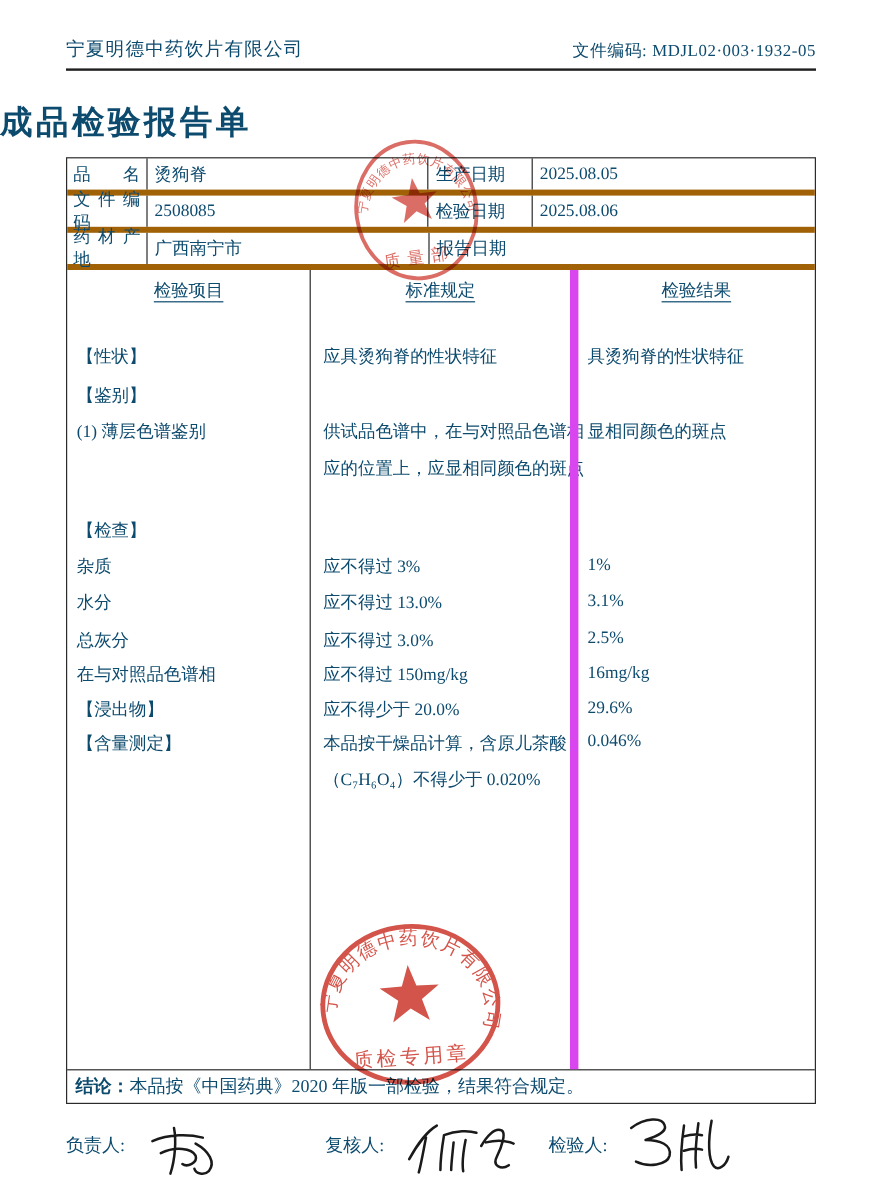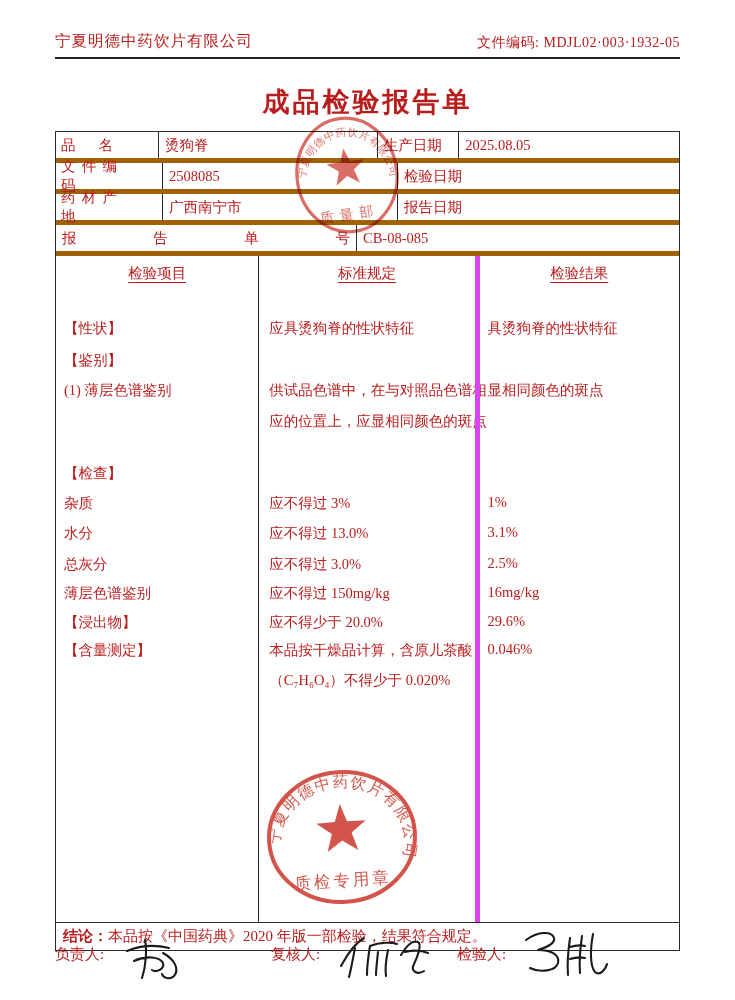--- a/index.html
+++ b/index.html
@@ -1,53 +1,53 @@
 <!DOCTYPE html>
 <html><head>
 <meta charset="utf-8">
 <style>
   html,body{margin:0;padding:0;background:#ffffff;}
   .page{
     position:relative;width:735px;height:1000px;background:#ffffff;overflow:hidden;
-    font-family:"Liberation Serif","DejaVu Serif",serif;color:#b91c1c;
+    font-family:"Liberation Serif","DejaVu Serif",serif;color:#0c4a6e;
   }
   
   .doc-header{
     position:absolute;left:55px;top:31px;width:625px;
     display:flex;justify-content:space-between;align-items:flex-end;
     border-bottom:2px solid #1f1f1f;padding-bottom:5px;
   }
   .company-name{font-size:15.5px;letter-spacing:1px;}
   .doc-code{font-size:14px;letter-spacing:.5px;}
   
   .doc-title{
-    position:absolute;left:0;top:84px;width:100%;text-align:center;
+    position:absolute;left:0;top:84px;width:100%;
     font-size:27px;font-weight:bold;letter-spacing:3px;
   }
   
   .report-table{
     position:absolute;left:55px;top:131px;width:625px;
     border:1px solid #2b2b2b;box-sizing:border-box;font-size:14.5px;
   }
   .info-row{display:flex;height:26px;border-bottom:5px solid #a16207;}
   .cell{display:flex;align-items:center;box-sizing:border-box;padding:0 6px;}
   .cl{border-left:1px solid #2b2b2b;}
   .w-label1{width:66px;padding:0 5px;}
-  .w-value1{width:235px;margin-left:40px;}
+  .w-value1{width:235px;}
   .w-label2{width:87px;}
   .w-value2{width:237px;}
   .w-span12{width:301px;}
   .w-span34{width:324px;}
   .just{flex:1;text-align:justify;text-align-last:justify;}
   
   .main-body{display:flex;height:666px;}
   .col{position:relative;box-sizing:border-box;height:100%;}
   .col-item{width:203px;}
   .col-standard{width:217px;border-left:1px solid #2b2b2b;}
-  .col-result{width:205px;border-left:5px solid #d946ef;padding-left:32px;}
+  .col-result{width:205px;border-left:7px solid #d946ef;padding-left:32px;}
   .col-head{
     position:absolute;top:8px;left:0;width:100%;text-align:center;
   }
   .col-head span{text-decoration:underline;text-underline-offset:4px;}
   .entry{position:absolute;white-space:nowrap;}
   .col-item .entry{left:8px;}
   .col-standard .entry{left:10px;}
   .col-result .entry{left:8px;}
   
   .conclusion-row{
@@ -85,47 +85,42 @@
       <div class="cell w-value1 cl">烫狗脊</div>
       <div class="cell w-label2 cl">生产日期</div>
       <div class="cell w-value2 cl">2025.08.05</div>
     </div>
     <div class="info-row">
       <div class="cell w-label1">
           <span class="just">文件编码</span>
         </div>
       <div class="cell w-value1 cl">2508085</div>
       <div class="cell w-label2 cl">检验日期</div>
+      <div class="cell w-value2 cl">2025.08.06</div>
     </div>
     <div class="info-row">
       <div class="cell w-label1">
           <span class="just">药材产地</span>
         </div>
       <div class="cell w-value1 cl">广西南宁市</div>
       <div class="cell w-label2 cl">报告日期</div>
-    </div>
-    <div class="info-row">
-      <div class="cell w-span12">
-          <span style="width:56px" class="just">报告单号</span>
-        </div>
-      <div class="cell w-span34 cl">CB-08-085</div>
     </div>
 
     <div class="main-body">
 
       <div class="col col-item">
         <div class="col-head"><span>检验项目</span></div>
         <div class="entry" style="top:63px">【性状】</div>
         <div class="entry" style="top:95px">【鉴别】</div>
         <div class="entry" style="top:125px">(1) 薄层色谱鉴别</div>
         <div class="entry" style="top:208px">【检查】</div>
         <div class="entry" style="top:238px">杂质</div>
         <div class="entry" style="top:268px">水分</div>
         <div class="entry" style="top:299px">总灰分</div>
-        <div class="entry" style="top:328px">薄层色谱鉴别</div>
+        <div class="entry" style="top:328px">在与对照品色谱相</div>
         <div class="entry" style="top:357px">【浸出物】</div>
         <div class="entry" style="top:385px">【含量测定】</div>
       </div>
 
       <div class="col col-standard">
         <div class="col-head"><span>标准规定</span></div>
         <div class="entry" style="top:63px">应具烫狗脊的性状特征</div>
         <div class="entry" style="top:125px">供试品色谱中，在与对照品色谱相</div>
         <div class="entry" style="top:156px">应的位置上，应显相同颜色的斑点</div>
         <div class="entry" style="top:238px">应不得过 3%</div>

